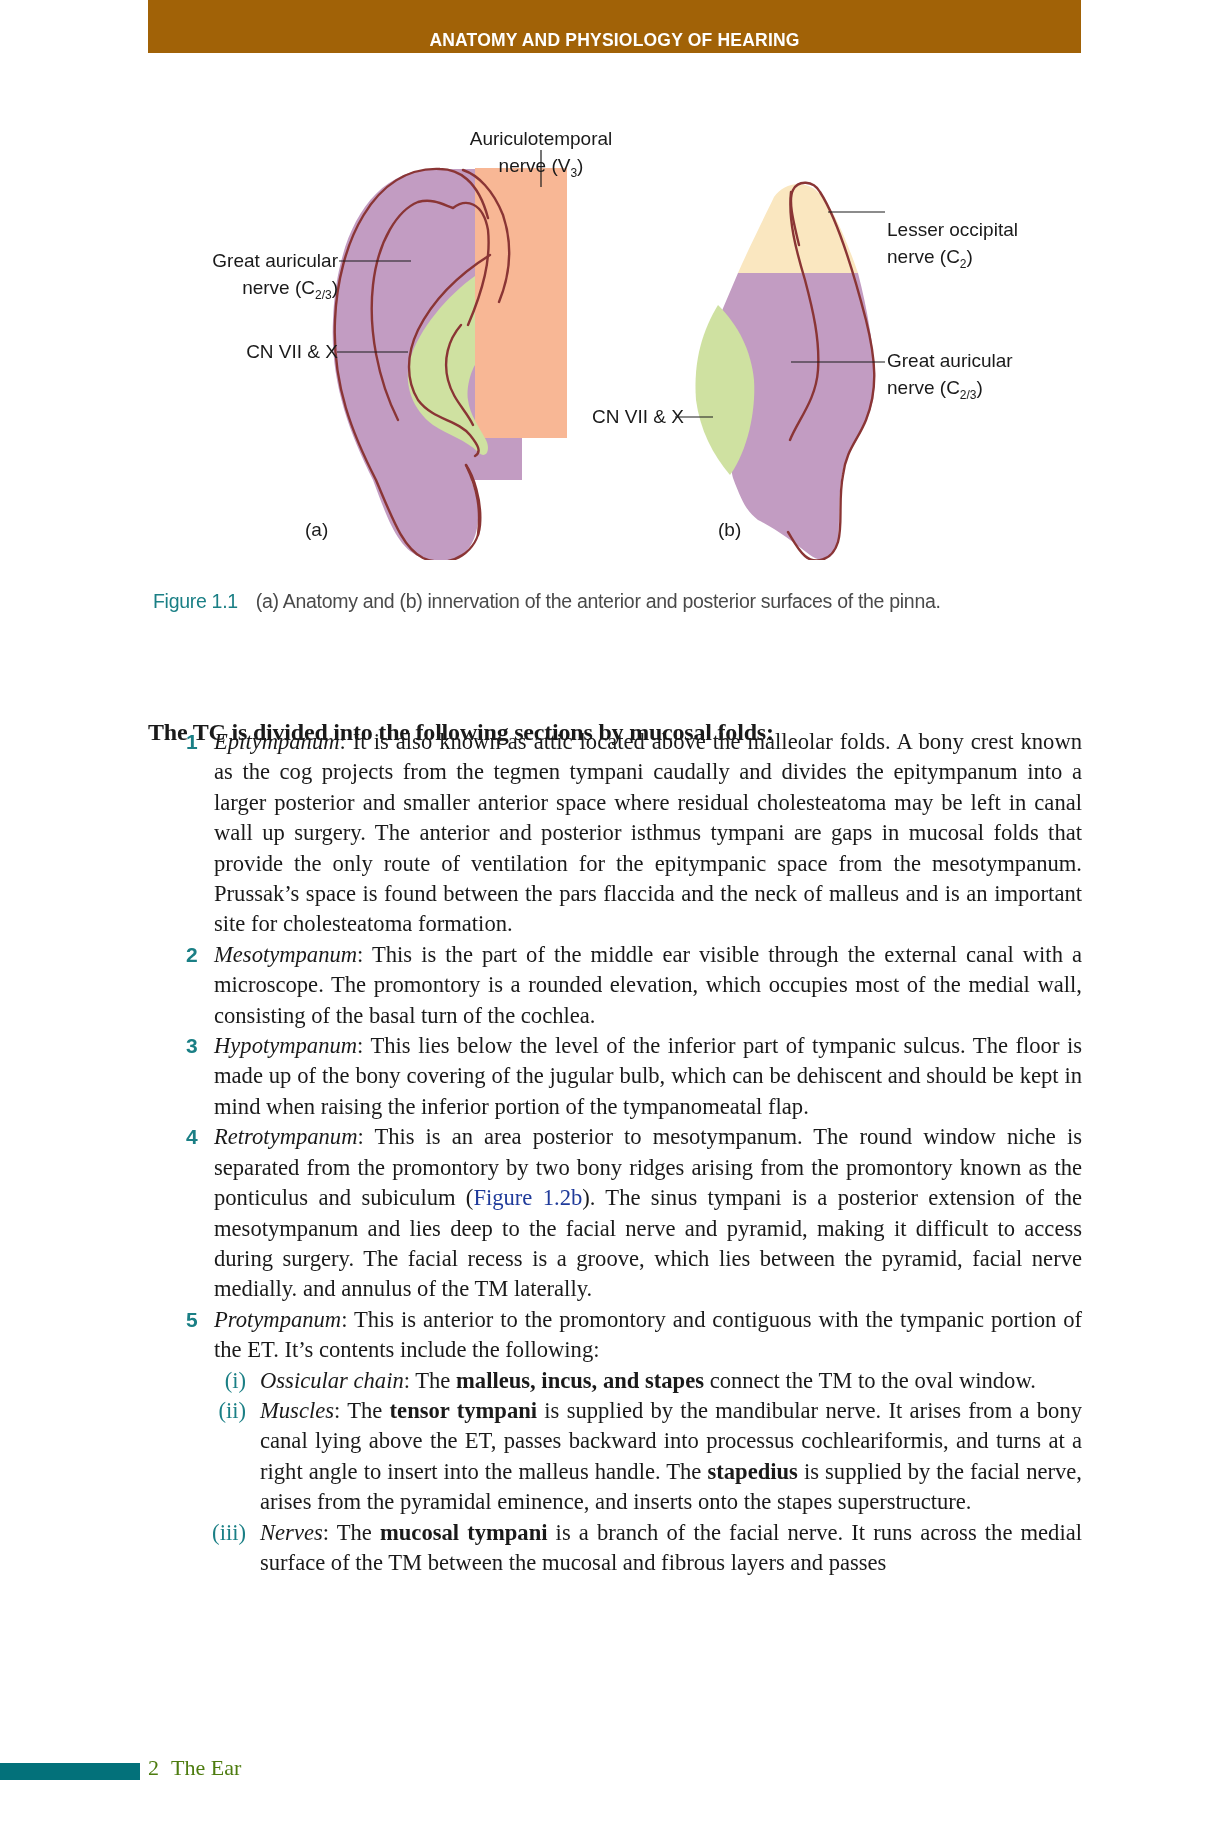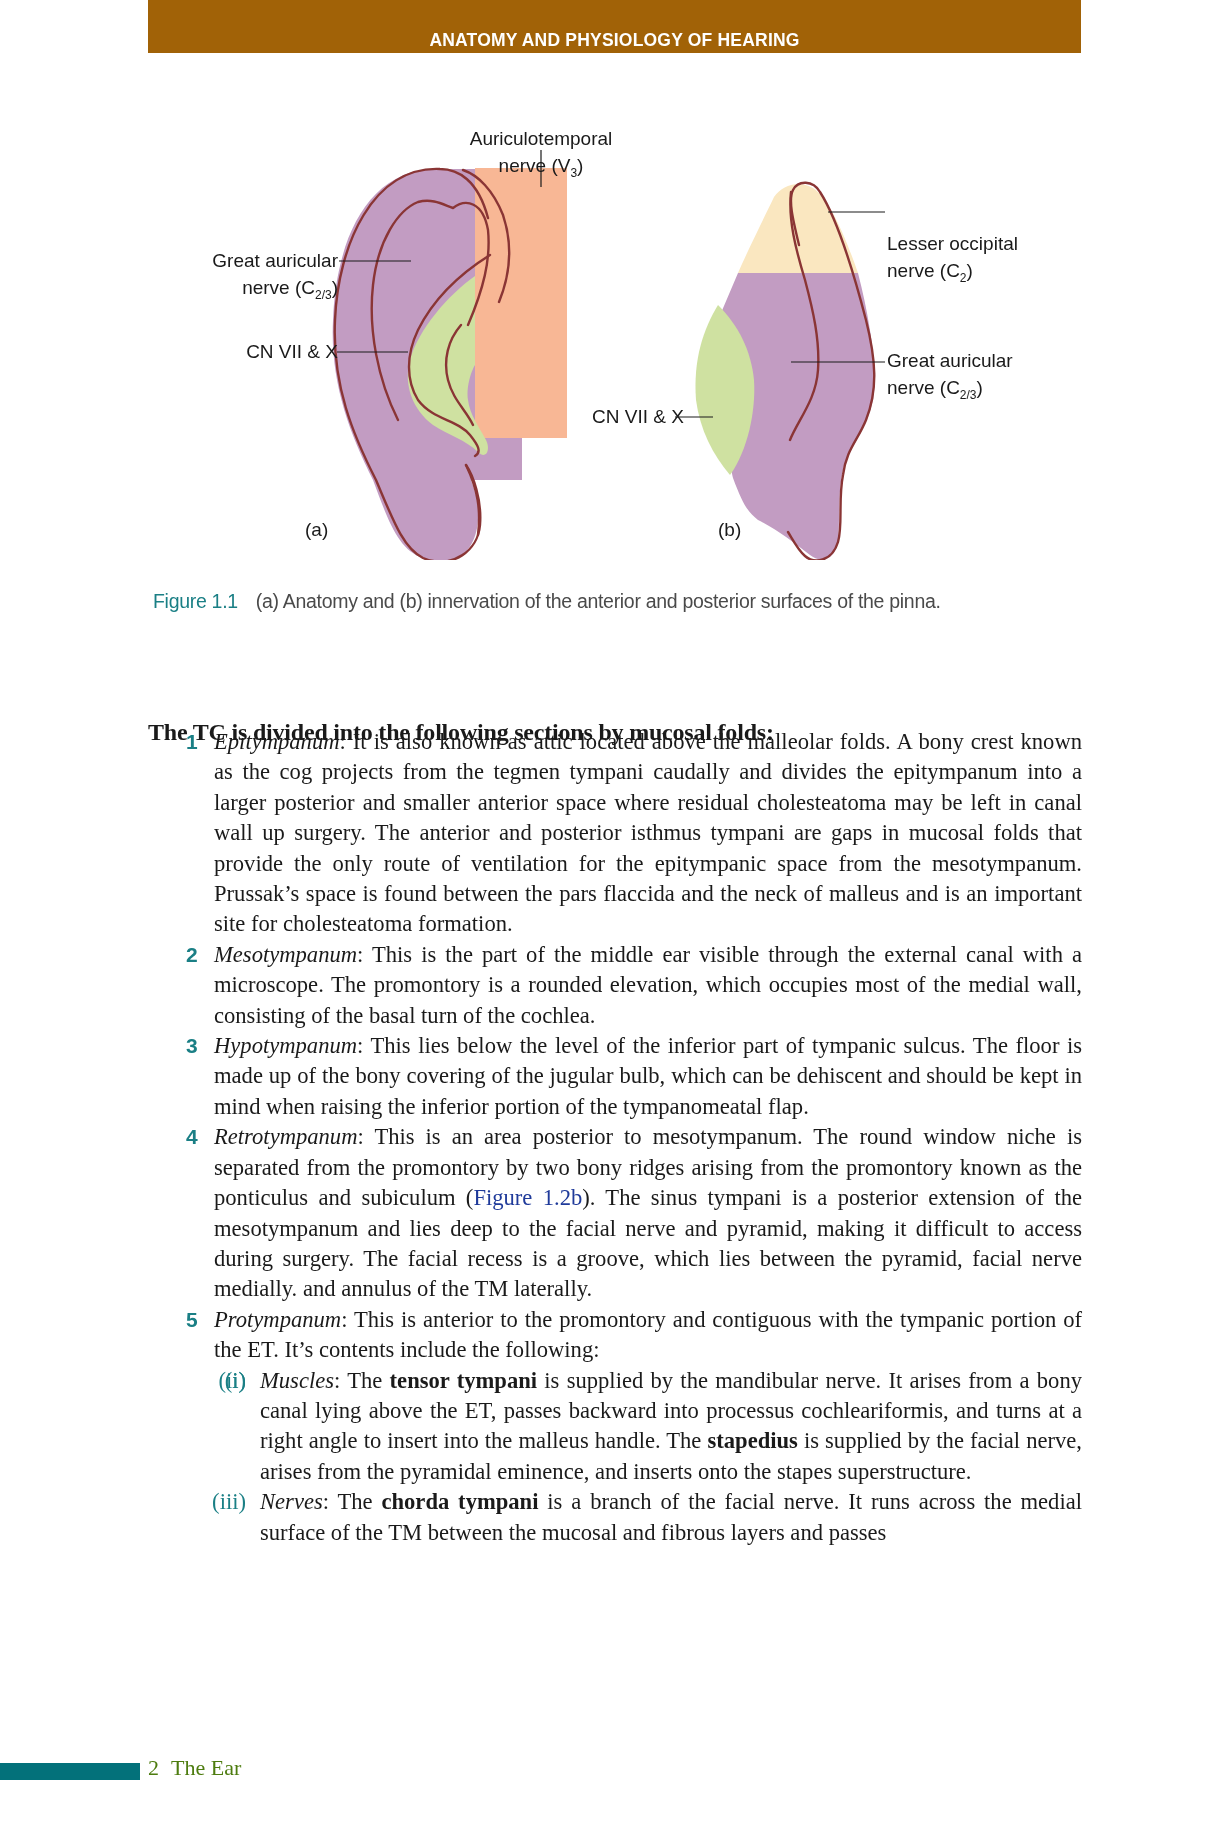--- a/index.html
+++ b/index.html
@@ -75,21 +75,21 @@
     <div>Auriculotemporal</div>
     <div><span>nerve (V</span><sub>3</sub>)</div>
   </div>
   <div class="flabel" style="left:54px;top:167px;text-align:right;width:136px;">
     <div>Great auricular</div>
     <div><span>nerve (C</span><sub>2/3</sub>)</div>
   </div>
   <div class="flabel" style="left:60px;top:258px;text-align:right;width:130px;">CN VII &amp; X</div>
   <div class="flabel" style="left:157px;top:436px;">(a)</div>
 
-  <div class="flabel" style="left:739px;top:150px;">
+  <div class="flabel" style="left:739px;top:136px;">
     <div>Lesser occipital</div>
     <div><span>nerve (C</span><sub>2</sub>)</div>
   </div>
   <div class="flabel" style="left:739px;top:267px;">
     <div>Great auricular</div>
     <div><span>nerve (C</span><sub>2/3</sub>)</div>
   </div>
   <div class="flabel" style="left:444px;top:323px;">CN VII &amp; X</div>
   <div class="flabel" style="left:570px;top:436px;">(b)</div>
 </div>
@@ -116,27 +116,28 @@
   <div class="item">
     <span class="num">4</span>
     <p><em>Retrotympanum</em><span>: This is an area posterior to mesotympanum. The round window niche is separated from the promontory by two bony ridges arising from the promontory known as the ponticulus and subiculum (</span><span class="link">Figure 1.2b</span><span>). The sinus tympani is a posterior extension of the mesotympanum and lies deep to the facial nerve and pyramid, making it difficult to access during surgery. The facial recess is a groove, which lies between the pyramid, facial nerve medially. and annulus of the TM laterally.</span></p>
   </div>
   <div class="item">
     <span class="num">5</span>
     <p><em>Protympanum</em><span>: This is anterior to the promontory and contiguous with the tympanic portion of the ET. It’s contents include the following:</span></p>
   </div>
   <div class="sub">
     <span class="snum">(i)</span>
+    <p><em>Ossicular chain</em><span>: The </span><b>malleus, incus, and stapes</b><span> connect the TM to the oval window.</span></p>
   </div>
   <div class="sub">
     <span class="snum">(ii)</span>
     <p><em>Muscles</em><span>: The </span><b>tensor tympani</b><span> is supplied by the mandibular nerve. It arises from a bony canal lying above the ET, passes backward into processus cochleariformis, and turns at a right angle to insert into the malleus handle. The </span><b>stapedius</b><span> is supplied by the facial nerve, arises from the pyramidal eminence, and inserts onto the stapes superstructure.</span></p>
   </div>
   <div class="sub">
     <span class="snum">(iii)</span>
-    <p><em>Nerves</em><span>: The </span><b>chorda tympani</b><span> is a branch of the facial nerve. It runs across the medial surface of the TM between the mucosal and fibrous layers and passes</span></p>
+    <p><em>Nerves</em><span>: The </span><b>mucosal tympani</b><span> is a branch of the facial nerve. It runs across the medial surface of the TM between the mucosal and fibrous layers and passes</span></p>
   </div>
 </div>
 
 <div class="footer-bar"></div>
 <div class="footer-text">
   <span class="pg">2</span><span>The Ear</span>
 </div>
 
 </body></html>

